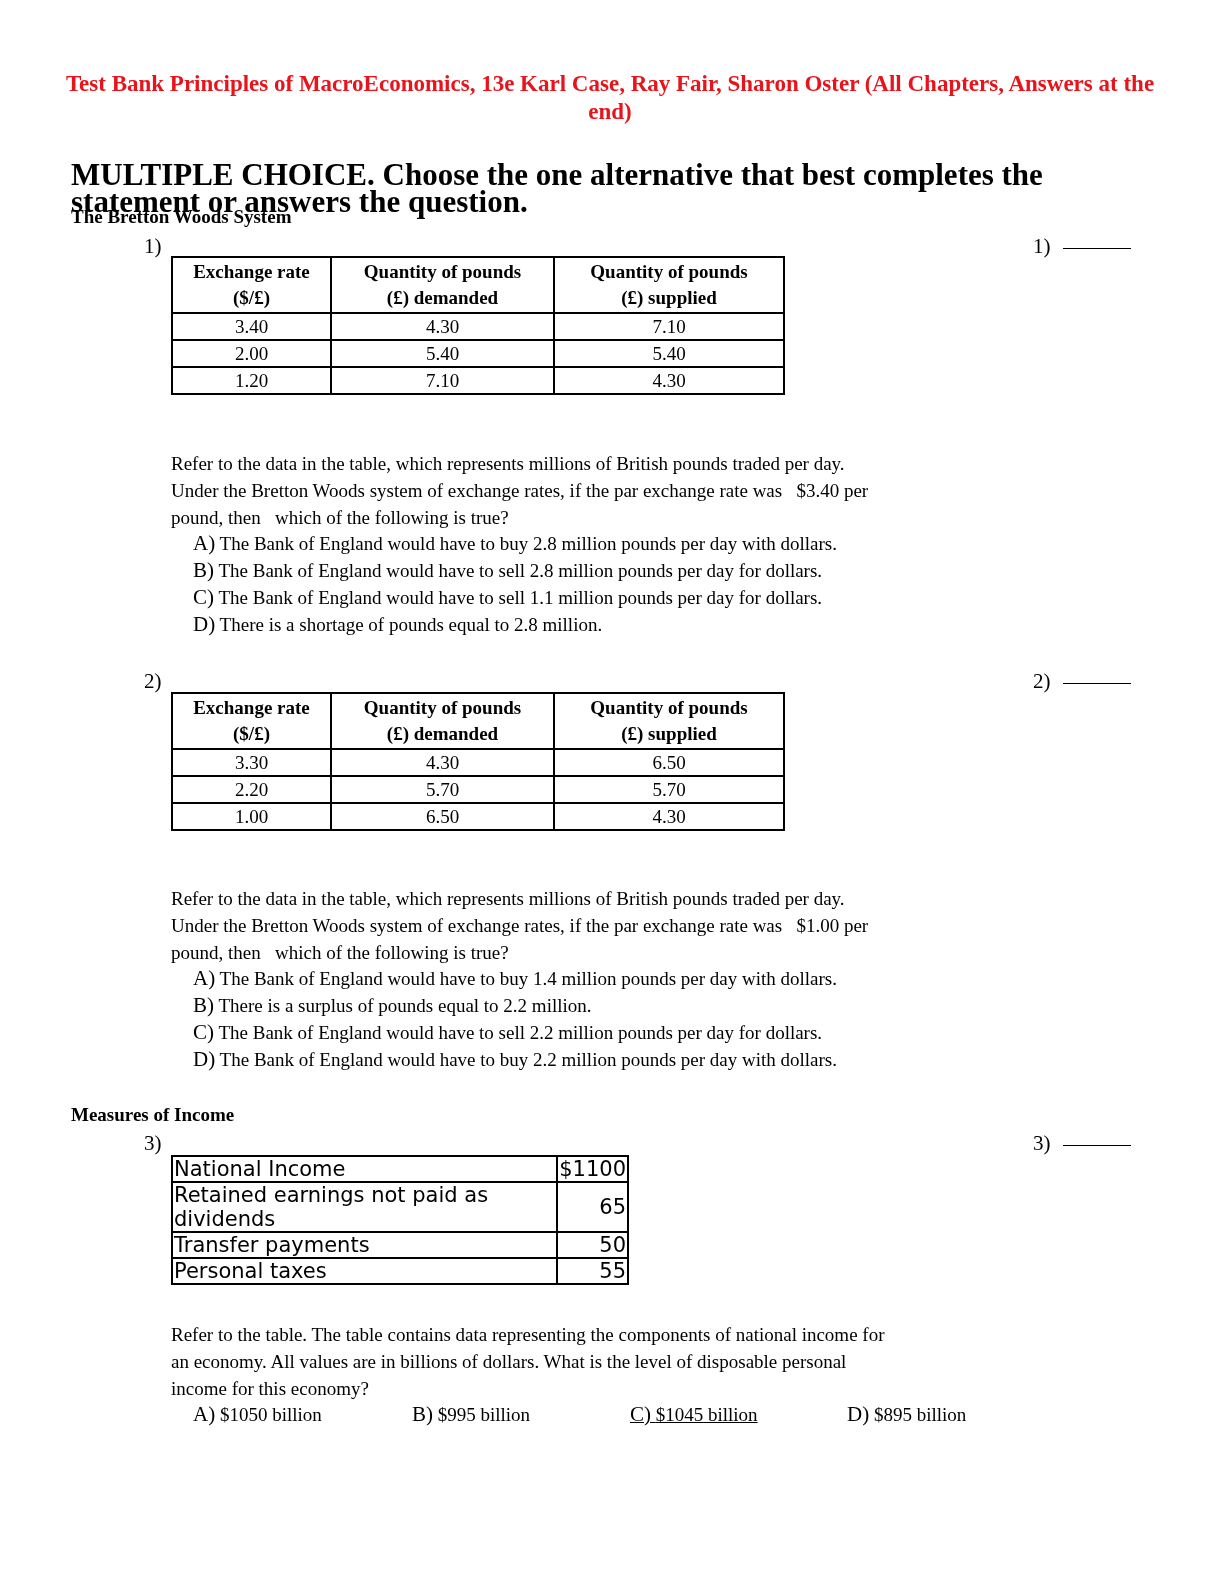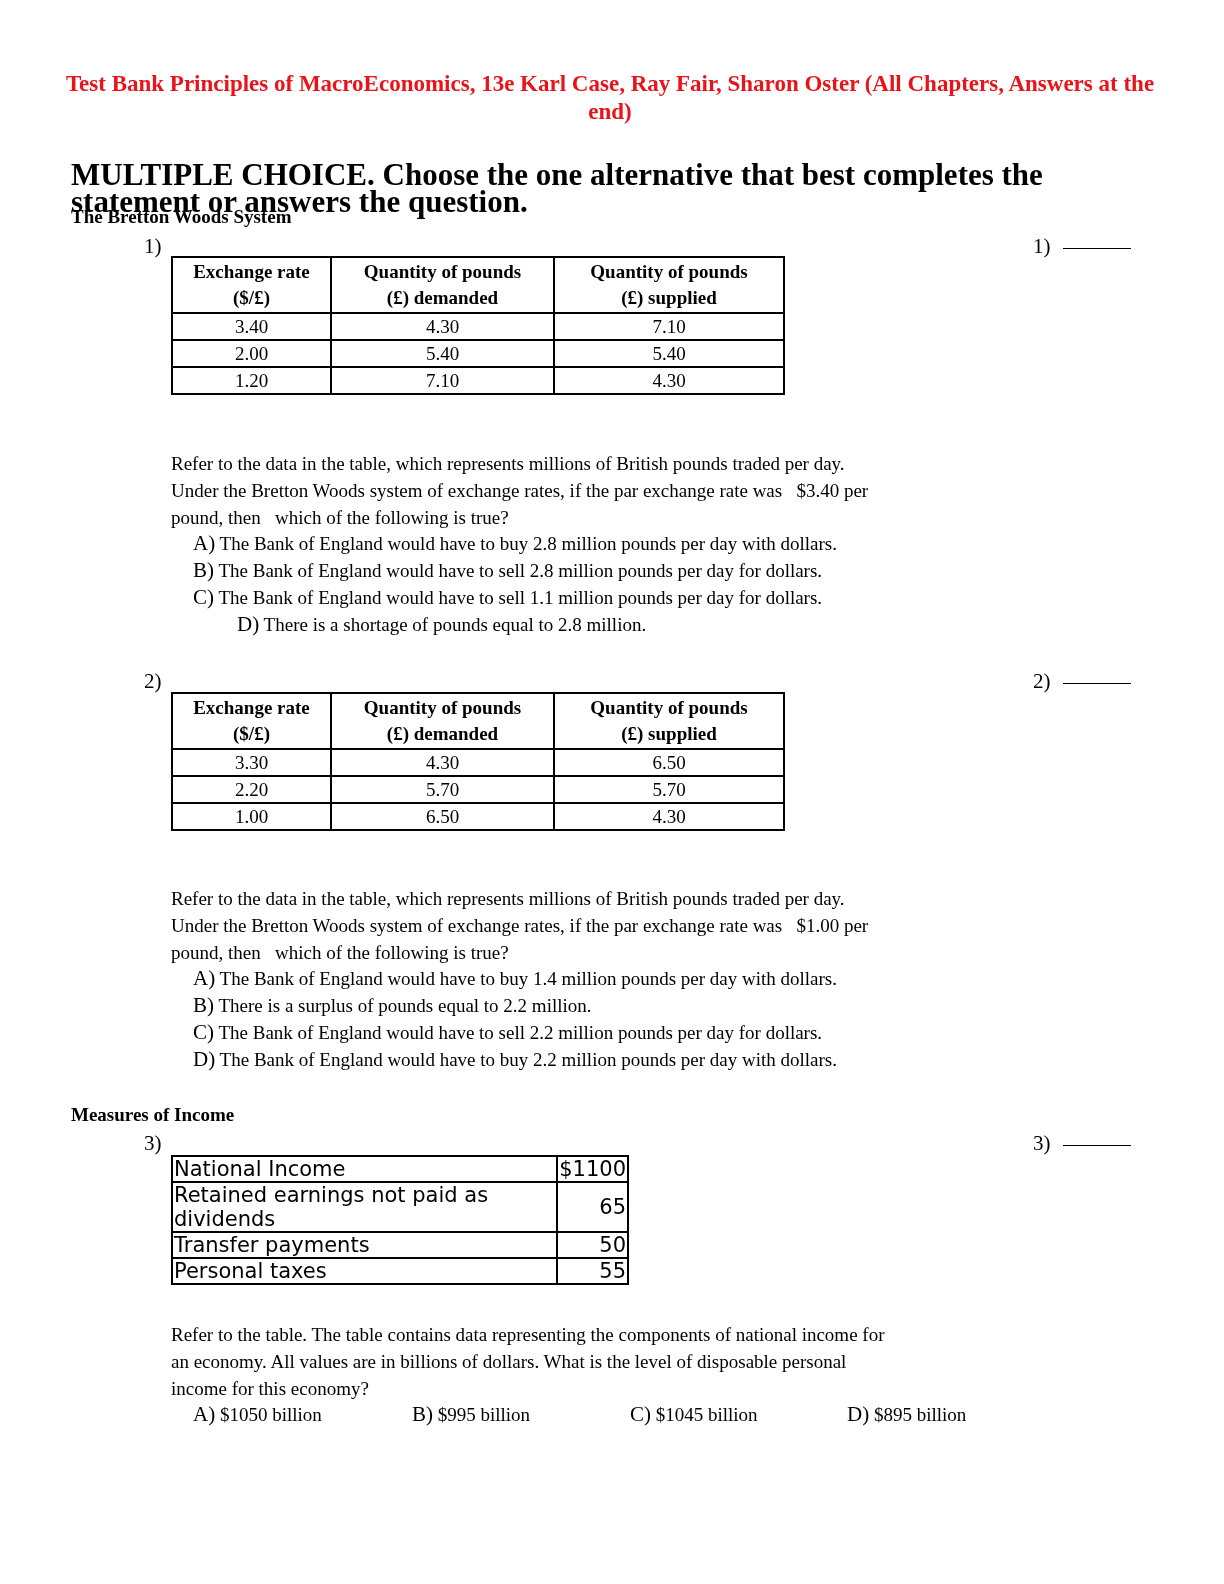--- a/index.html
+++ b/index.html
@@ -61,21 +61,21 @@
   </table>
 
 <div class="para" style="top:450px;">
   <div style="white-space:pre;">Refer to the data in the table, which represents millions of British pounds traded per day.</div>
   <div style="white-space:pre;">Under the Bretton Woods system of exchange rates, if the par exchange rate was   $3.40 per</div>
   <div style="white-space:pre;">pound, then   which of the following is true?</div>
 </div>
 <div class="opt" style="top:530px;"><span class="letter">A)</span> <span>The Bank of England would have to buy 2.8 million pounds per day with dollars.</span></div>
 <div class="opt" style="top:557px;"><span class="letter">B)</span> <span>The Bank of England would have to sell 2.8 million pounds per day for dollars.</span></div>
 <div class="opt" style="top:584px;"><span class="letter">C)</span> <span>The Bank of England would have to sell 1.1 million pounds per day for dollars.</span></div>
-<div class="opt" style="top:611px;margin-left:44px;"><span class="letter">D)</span> <span>There is a shortage of pounds equal to 2.8 million.</span></div>
+<div class="opt" style="top:611px;"><span class="letter">D)</span> <span>There is a shortage of pounds equal to 2.8 million.</span></div>
 
 <div class="qnum" style="top:669px;">2)</div>
 <div class="anum" style="top:669px;"><span>2)</span><span class="blank"></span></div>
 
 <table class="fx" style="top:692px;">
   <tbody>
       <tr>
     <th class="c1"><span>Exchange rate</span><br><span>($/£)</span></th>
     <th class="c2"><span>Quantity of pounds</span><br><span>(£) demanded</span></th>
     <th class="c3"><span>Quantity of pounds</span><br><span>(£) supplied</span></th>
@@ -134,14 +134,14 @@
 </tbody>
   </table>
 
 <div class="para" style="top:1321px;">
   <div style="white-space:pre;">Refer to the table. The table contains data representing the components of national income for</div>
   <div style="white-space:pre;">an economy. All values are in billions of dollars. What is the level of disposable personal</div>
   <div style="white-space:pre;">income for this economy?</div>
 </div>
 <div class="opt-row" style="left:193px;"><span style="font-size:21px;">A)</span> <span>$1050 billion</span></div>
 <div class="opt-row" style="left:412px;"><span style="font-size:21px;">B)</span> <span>$995 billion</span></div>
-<div class="opt-row" style="left:630px;"><span style="font-size:21px;">C)</span> <span>$1045 billion</span></div>
+<div class="opt-row" style="left:630px;text-decoration:underline;"><span style="font-size:21px;">C)</span> <span>$1045 billion</span></div>
 <div class="opt-row" style="left:847px;"><span style="font-size:21px;">D)</span> <span>$895 billion</span></div>
 
 </body></html>

